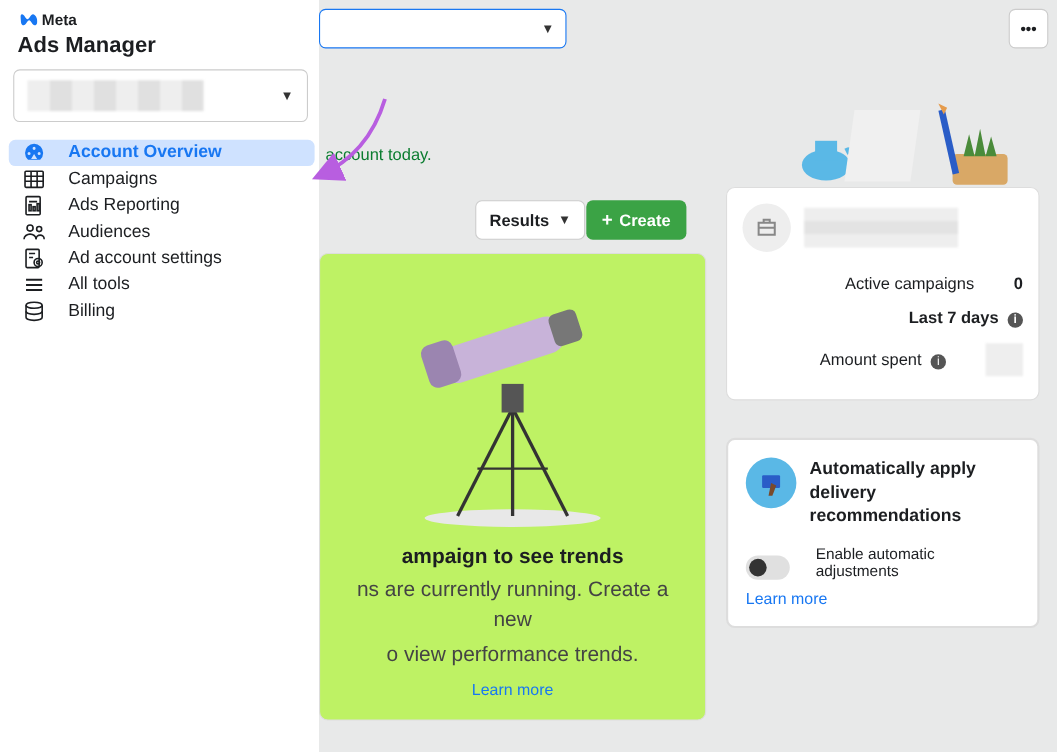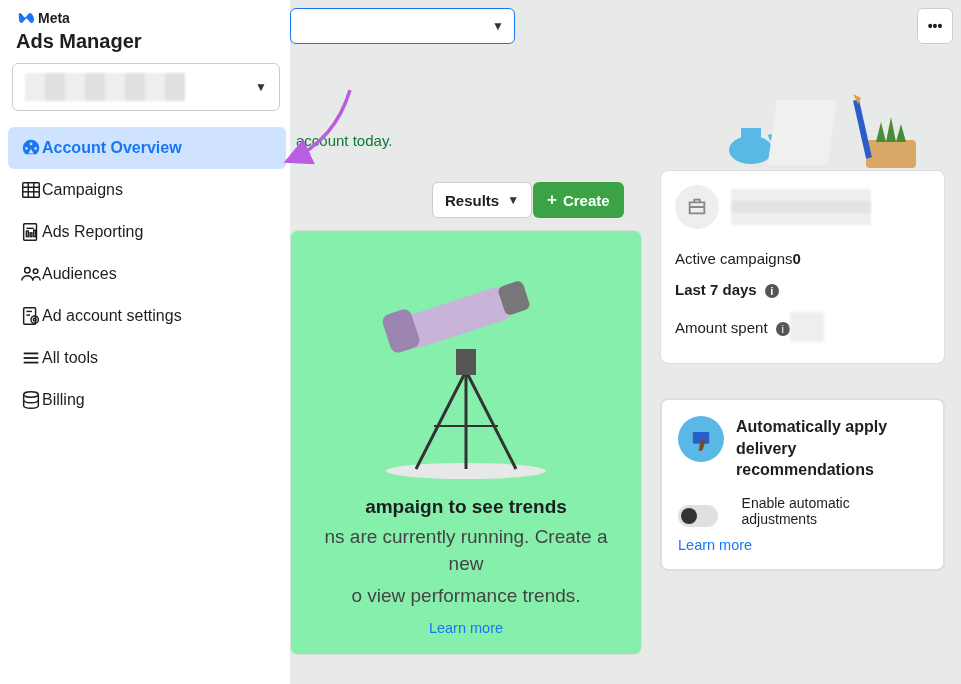--- a/index.html
+++ b/index.html
@@ -5,46 +5,46 @@
     * { box-sizing: border-box; margin: 0; padding: 0; }
     body { font-family: Helvetica, Arial, sans-serif; font-size: 14px; color: #1c1e21; background: #f5f6f7; width: 961px; height: 684px; overflow: hidden; position: relative; }
     .overlay { position: absolute; top: 0; left: 0; width: 961px; height: 684px; background: rgba(220,220,220,0.5); }
     .sidebar { position: absolute; top: 0; left: 0; width: 290px; height: 684px; background: #fff; padding: 10px 4px 10px 8px; z-index: 10; }
     .brand { display: flex; align-items: center; gap: 4px; margin-left: 8px; margin-bottom: 4px; }
     .brand-text { font-weight: 700; font-size: 14px; }
     .app-title { font-size: 20px; font-weight: 700; margin: 4px 0 10px 8px; }
     .account-select { border: 1px solid #ccc; border-radius: 6px; height: 48px; display: flex; align-items: center; justify-content: space-between; padding: 0 12px; margin: 0 6px 16px 4px; cursor: pointer; }
     .account-placeholder { width: 160px; height: 28px; background: repeating-linear-gradient(90deg,#eee,#eee 20px,#e0e0e0 20px,#e0e0e0 40px); filter: blur(1px); }
     .caret { font-size: 12px; color: #333; }
-    .nav-item { display: flex; align-items: center; gap: 0; height: 42px; padding: 0 12px; border-radius: 6px; cursor: pointer; font-size: 16px; color: #1c1e21; }
+    .nav-item { display: flex; align-items: center; gap: 20px; height: 24px; padding: 0 12px; border-radius: 6px; cursor: pointer; font-size: 16px; color: #1c1e21; }
     .nav-item.active { background: #cfe2ff; color: #1877f2; font-weight: 600; }
     .nav-icon { width: 22px; height: 22px; display: flex; align-items: center; justify-content: center; flex-shrink: 0; }
     .nav-icon svg { width: 22px; height: 22px; }
     .arrow { position: absolute; top: 80px; left: 275px; z-index: 11; pointer-events: none; }
 
     .topbar { position: absolute; top: 8px; left: 290px; right: 8px; display: flex; align-items: center; justify-content: space-between; }
     .top-dropdown { border: 1.5px solid #1877f2; border-radius: 6px; height: 36px; width: 225px; display: flex; align-items: center; justify-content: flex-end; padding: 0 10px; background: #fff; cursor: pointer; }
     .more-btn { width: 36px; height: 36px; border: 1px solid #ccc; border-radius: 6px; background: #fff; display: flex; align-items: center; justify-content: center; cursor: pointer; font-weight: 700; }
 
     .banner-text { position: absolute; top: 132px; left: 296px; color: #0a7c2f; font-size: 15px; }
     .illus { position: absolute; top: 70px; right: 30px; }
 
     .results-btn { position: absolute; top: 182px; left: 432px; height: 36px; border: 1px solid #ccc; border-radius: 6px; background: #fff; display: flex; align-items: center; gap: 8px; padding: 16px 12px; cursor: pointer; font-size: 15px; font-weight: 600; }
     .create-btn { position: absolute; top: 182px; left: 533px; height: 36px; border-radius: 6px; background: #3ba345; color: #fff; display: flex; align-items: center; gap: 6px; padding: 0 14px; cursor: pointer; font-size: 15px; font-weight: 600; }
 
-    .empty-card { position: absolute; top: 230px; left: 290px; width: 352px; background: #86efac; border: 1px solid #ddd; border-radius: 8px; padding: 30px 14px 18px 14px; text-align: center; }
+    .empty-card { position: absolute; top: 230px; left: 290px; width: 352px; background: #bef264; border: 1px solid #ddd; border-radius: 8px; padding: 30px 14px 18px 14px; text-align: center; }
     .empty-title { font-size: 19px; font-weight: 700; margin-top: 12px; }
     .empty-sub { color: #444; margin-top: 6px; font-size: 19px; line-height: 1.4; }
     .link { color: #1877f2; cursor: pointer; margin-top: 10px; display: inline-block; font-size: 14.5px; }
 
     .stats-card { position: absolute; top: 170px; left: 660px; width: 285px; background: #fff; border: 1px solid #ddd; border-radius: 8px; padding: 14px; }
     .stats-header { display: flex; align-items: center; gap: 12px; margin-bottom: 14px; }
     .avatar { width: 44px; height: 44px; border-radius: 50%; background: #eee; display: flex; align-items: center; justify-content: center; }
     .name-placeholder { width: 140px; height: 36px; background: repeating-linear-gradient(0deg,#eee,#eee 12px,#e3e3e3 12px,#e3e3e3 24px); filter: blur(1px); }
-    .stat-row { display: flex; justify-content: flex-start; align-items: center; padding: 7px 0; font-size: 15px; }
+    .stat-row { display: flex; justify-content: flex-end; align-items: center; padding: 7px 0; font-size: 15px; gap: 36px; }
     .stat-row.bold { font-weight: 700; }
     .info-icon { font-size: 11px; background: #555; color: #fff; border-radius: 50%; width: 14px; height: 14px; display: inline-flex; align-items: center; justify-content: center; margin-left: 4px; }
     .value-placeholder { width: 34px; height: 30px; background: #eee; filter: blur(1px); }
 
     .recs-card { position: absolute; top: 398px; left: 660px; width: 285px; background: #fff; border: 2px solid #ddd; border-radius: 8px; padding: 16px; }
     .recs-header { display: flex; gap: 12px; align-items: flex-start; }
     .recs-icon { width: 46px; height: 46px; border-radius: 50%; background: #5ab8e6; display: flex; align-items: center; justify-content: center; flex-shrink: 0; }
     .recs-title { font-size: 16px; font-weight: 700; line-height: 1.35; }
     .toggle-row { display: flex; align-items: flex-end; gap: 24px; margin-top: 14px; }
     .toggle { width: 40px; height: 22px; border-radius: 11px; background: #e0e0e0; position: relative; cursor: pointer; }

